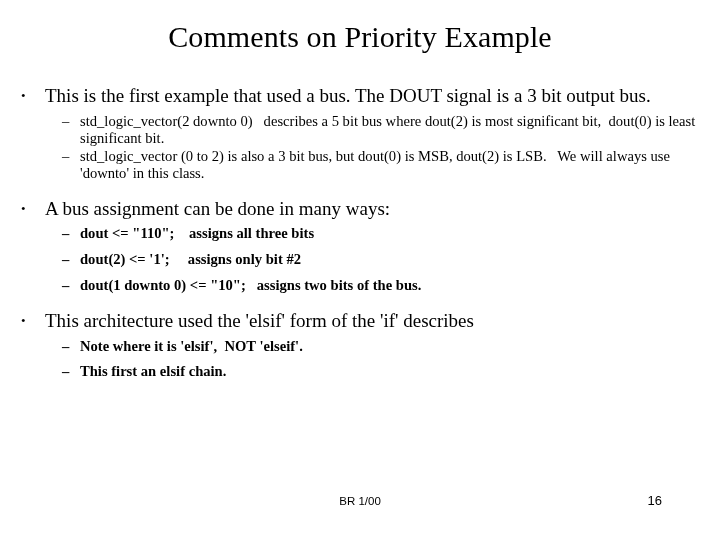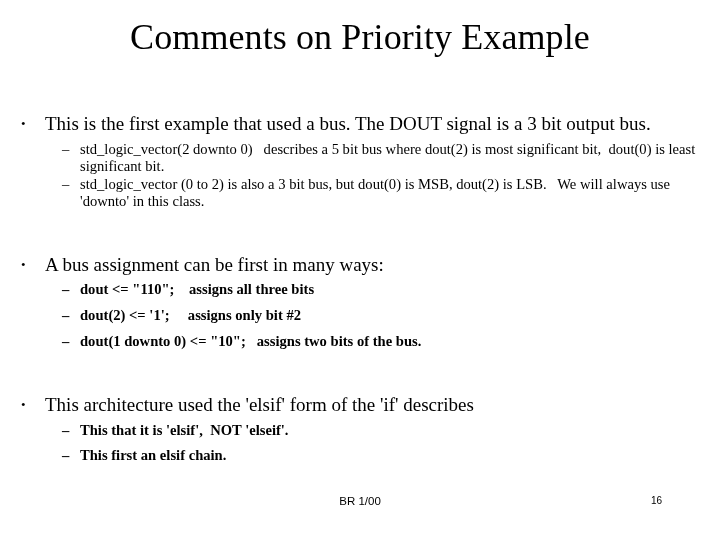--- a/index.html
+++ b/index.html
@@ -25,21 +25,21 @@
     background: #ffffff;
   }
 
   
   .slide-title {
     position: absolute;
     top: 22px;
     left: 0;
     width: 720px;
     text-align: center;
-    font-size: 36px;
+    font-size: 30px;
     line-height: 30px;
     font-weight: normal;
     letter-spacing: 0.1px;
     color: #000000;
   }
 
   
   .body {
     position: absolute;
     top: 84px;
@@ -58,21 +58,20 @@
   }
   .l1 .marker {
     position: absolute;
     left: 3px;
     top: 0;
     font-size: 13px;
     line-height: 23.5px;
   }
   .l1 .txt {
     display: block;
-    margin-top: 28px;
   }
 
   
   .l2group {
     margin-top: 5px;
   }
   .l2 {
     position: relative;
     padding-left: 62px;
     font-size: 14.6px;
@@ -114,21 +113,21 @@
     font-family: "Liberation Sans", "DejaVu Sans", sans-serif;
     font-size: 11.5px;
     line-height: 14px;
     color: #000000;
   }
   .footer-page {
     position: absolute;
     right: 58px;
     top: 0;
     font-family: "Liberation Sans", "DejaVu Sans", sans-serif;
-    font-size: 10px;
+    font-size: 13px;
     line-height: 14px;
     color: #000000;
   }
 </style>
 </head>
 <body>
 
 <div class="slide">
 
   <div class="slide-title">Comments on Priority Example</div>
@@ -148,21 +147,21 @@
       <div class="l2">
         <span class="marker">–</span>
         <span class="txt">std_logic_vector (0 to 2) is also a 3 bit bus, but dout(0) is MSB, dout(2) is LSB.   We will always use 'downto' in this class.</span>
       </div>
     </div>
 
     <div class="gap-b"></div>
 
     <div class="l1">
       <span class="marker">•</span>
-      <span class="txt">A bus assignment can be first in many ways:</span>
+      <span class="txt">A bus assignment can be done in many ways:</span>
     </div>
 
     <div class="l2group">
       <div class="l2 bold">
         <span class="marker">–</span>
         <span class="txt">dout &lt;= "110";    assigns all three bits</span>
       </div>
       <div class="gap-e"></div>
       <div class="l2 bold">
         <span class="marker">–</span>
@@ -178,21 +177,21 @@
     <div class="gap-d"></div>
 
     <div class="l1">
       <span class="marker">•</span>
       <span class="txt">This architecture used the 'elsif' form of the 'if' describes</span>
     </div>
 
     <div class="l2group">
       <div class="l2 bold">
         <span class="marker">–</span>
-        <span class="txt">This that it is 'elsif',  NOT 'elseif'.</span>
+        <span class="txt">Note where it is 'elsif',  NOT 'elseif'.</span>
       </div>
       <div class="gap-e"></div>
       <div class="l2 bold">
         <span class="marker">–</span>
         <span class="txt">This first an elsif chain.</span>
       </div>
     </div>
 
   </div>
 

